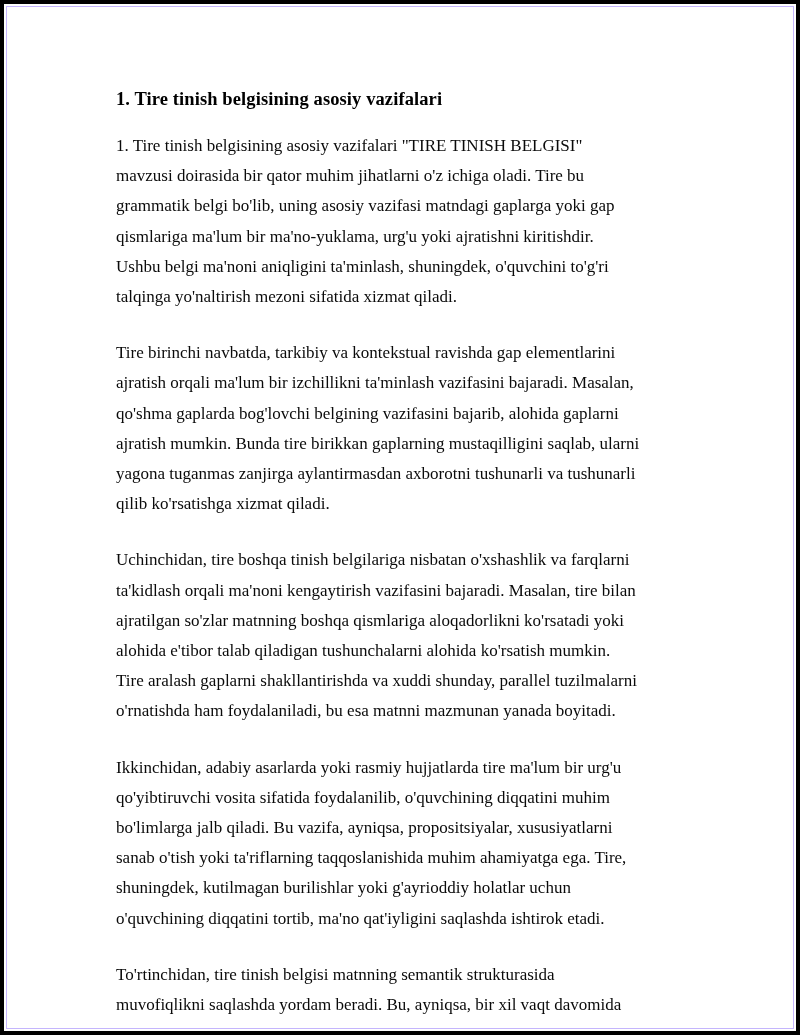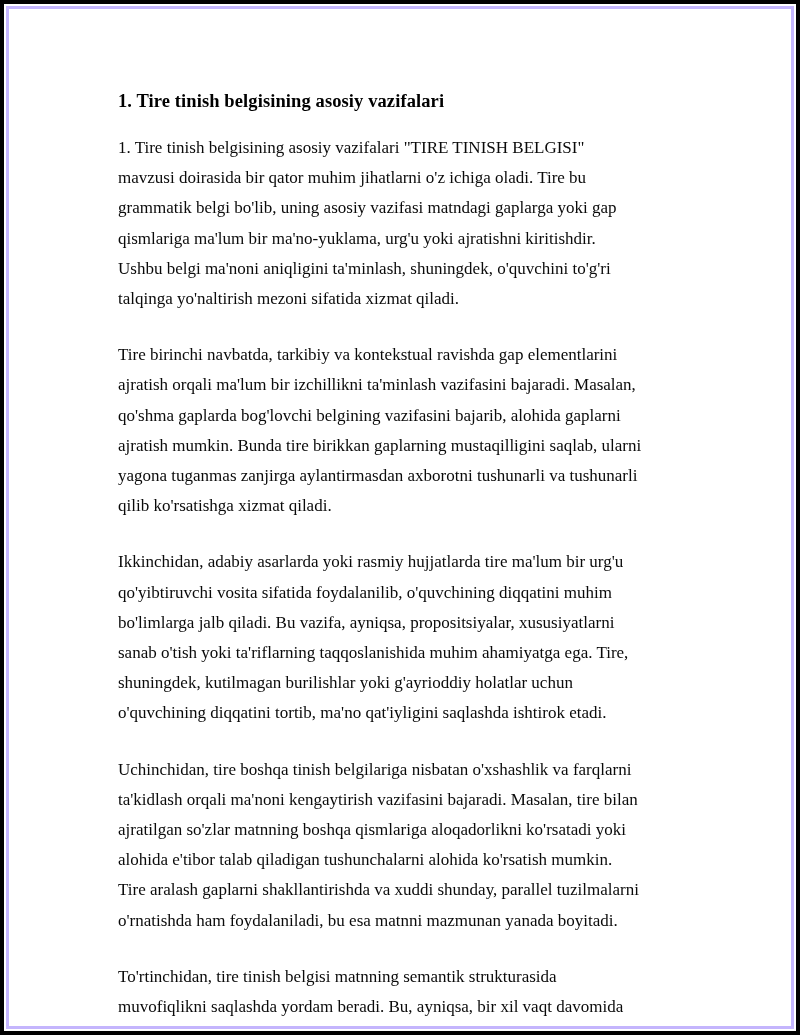--- a/index.html
+++ b/index.html
@@ -30,21 +30,21 @@
     height: 100%;
     box-sizing: border-box;
     background: #ffffff;
     padding: 2px;
   }
   .page-sheet {
     width: 100%;
     height: 100%;
     box-sizing: border-box;
     background: #ffffff;
-    border: 3px solid #c4b5fd;
+    border: 1px solid #c4b5fd;
     overflow: hidden;
     position: relative;
   }
 
   .page-body {
     position: absolute;
     left: 109px;
     top: 80px;
     width: 578px;
   }
@@ -90,33 +90,33 @@
 Ushbu belgi ma'noni aniqligini ta'minlash, shuningdek, o'quvchini to'g'ri
 talqinga yo'naltirish mezoni sifatida xizmat qiladi.</p>
 
         <p class="doc-paragraph">Tire birinchi navbatda, tarkibiy va kontekstual ravishda gap elementlarini
 ajratish orqali ma'lum bir izchillikni ta'minlash vazifasini bajaradi. Masalan,
 qo'shma gaplarda bog'lovchi belgining vazifasini bajarib, alohida gaplarni
 ajratish mumkin. Bunda tire birikkan gaplarning mustaqilligini saqlab, ularni
 yagona tuganmas zanjirga aylantirmasdan axborotni tushunarli va tushunarli
 qilib ko'rsatishga xizmat qiladi.</p>
 
+        <p class="doc-paragraph">Uchinchidan, tire boshqa tinish belgilariga nisbatan o'xshashlik va farqlarni
+ta'kidlash orqali ma'noni kengaytirish vazifasini bajaradi. Masalan, tire bilan
+ajratilgan so'zlar matnning boshqa qismlariga aloqadorlikni ko'rsatadi yoki
+alohida e'tibor talab qiladigan tushunchalarni alohida ko'rsatish mumkin.
+Tire aralash gaplarni shakllantirishda va xuddi shunday, parallel tuzilmalarni
+o'rnatishda ham foydalaniladi, bu esa matnni mazmunan yanada boyitadi.</p>
+
         <p class="doc-paragraph">Ikkinchidan, adabiy asarlarda yoki rasmiy hujjatlarda tire ma'lum bir urg'u
 qo'yibtiruvchi vosita sifatida foydalanilib, o'quvchining diqqatini muhim
 bo'limlarga jalb qiladi. Bu vazifa, ayniqsa, propositsiyalar, xususiyatlarni
 sanab o'tish yoki ta'riflarning taqqoslanishida muhim ahamiyatga ega. Tire,
 shuningdek, kutilmagan burilishlar yoki g'ayrioddiy holatlar uchun
 o'quvchining diqqatini tortib, ma'no qat'iyligini saqlashda ishtirok etadi.</p>
-
-        <p class="doc-paragraph">Uchinchidan, tire boshqa tinish belgilariga nisbatan o'xshashlik va farqlarni
-ta'kidlash orqali ma'noni kengaytirish vazifasini bajaradi. Masalan, tire bilan
-ajratilgan so'zlar matnning boshqa qismlariga aloqadorlikni ko'rsatadi yoki
-alohida e'tibor talab qiladigan tushunchalarni alohida ko'rsatish mumkin.
-Tire aralash gaplarni shakllantirishda va xuddi shunday, parallel tuzilmalarni
-o'rnatishda ham foydalaniladi, bu esa matnni mazmunan yanada boyitadi.</p>
 
         <p class="doc-paragraph">To'rtinchidan, tire tinish belgisi matnning semantik strukturasida
 muvofiqlikni saqlashda yordam beradi. Bu, ayniqsa, bir xil vaqt davomida
 bir nechta hodisalar yoki jarayonlarni tavsiflashda yoki qiyoslashdagi
 farqlarni tushuntirish zarur bo'lganda foydali bo'ladi. Gaplar orasidagi ma'no
 aloqalarini ko'rsatish uchun tire ishlatilishi mumkin, bu esa o'quvchiga</p>
 
       </div>
 
     </div>

